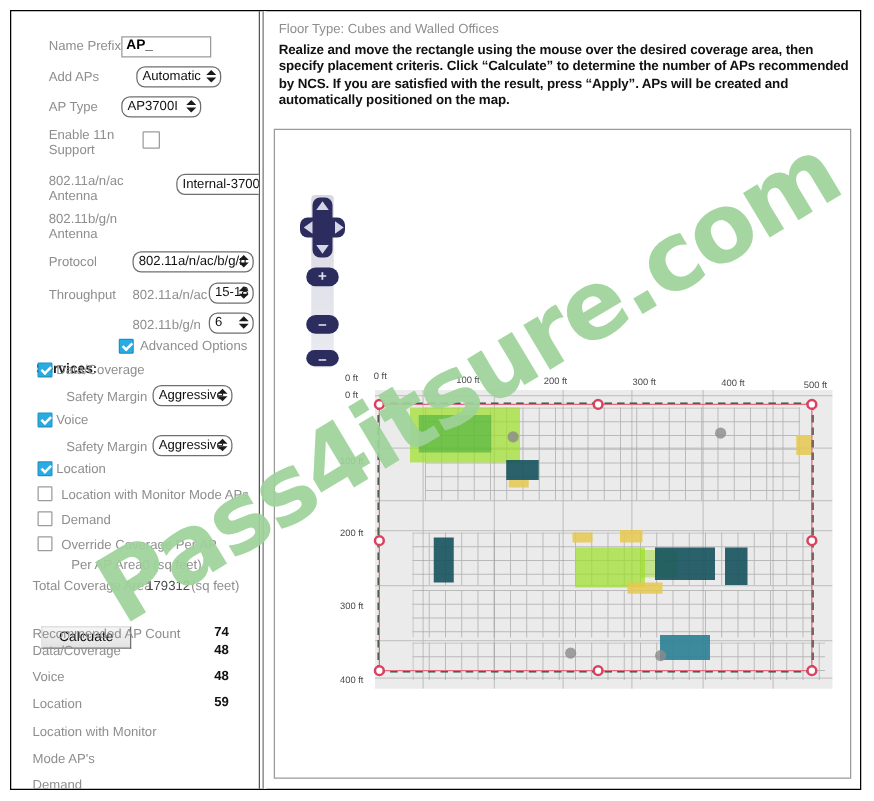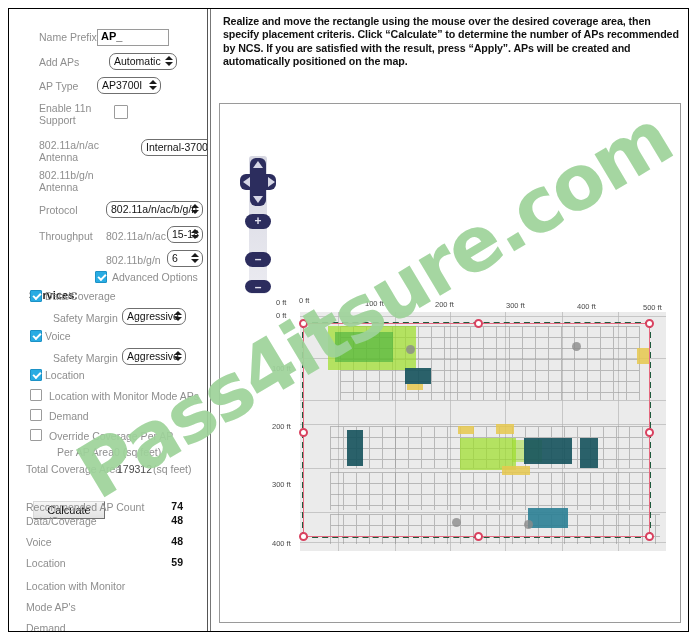--- a/index.html
+++ b/index.html
@@ -266,20 +266,21 @@
     <div class="val" style="left:150px;top:547px;width:24px;">59</div>
 
     <div class="lbl" style="left:17px;top:571px;">Location with Monitor</div>
     <div class="lbl" style="left:17px;top:592px;">Mode AP's</div>
     <div class="lbl" style="left:17px;top:613px;">Demand</div>
   </div>
 
   <div class="divider"></div>
 
   <div id="right-panel">
+    <div id="floor-type">Floor Type: Cubes and Walled Offices</div>
     <div id="instr-body">Realize and move the rectangle using the mouse over the desired coverage area, then specify placement criteris. Click “Calculate” to determine the number of APs recommended by NCS. If you are satisfied with the result, press “Apply”. APs will be created and automatically positioned on the map.</div>
   </div>
 
   <div id="pdf-icon">
     <div class="sheet"></div>
     <div class="corner"></div>
     <div class="tab">
         <span>PDF</span>
       </div>
     <div class="glyph">🗛</div>

